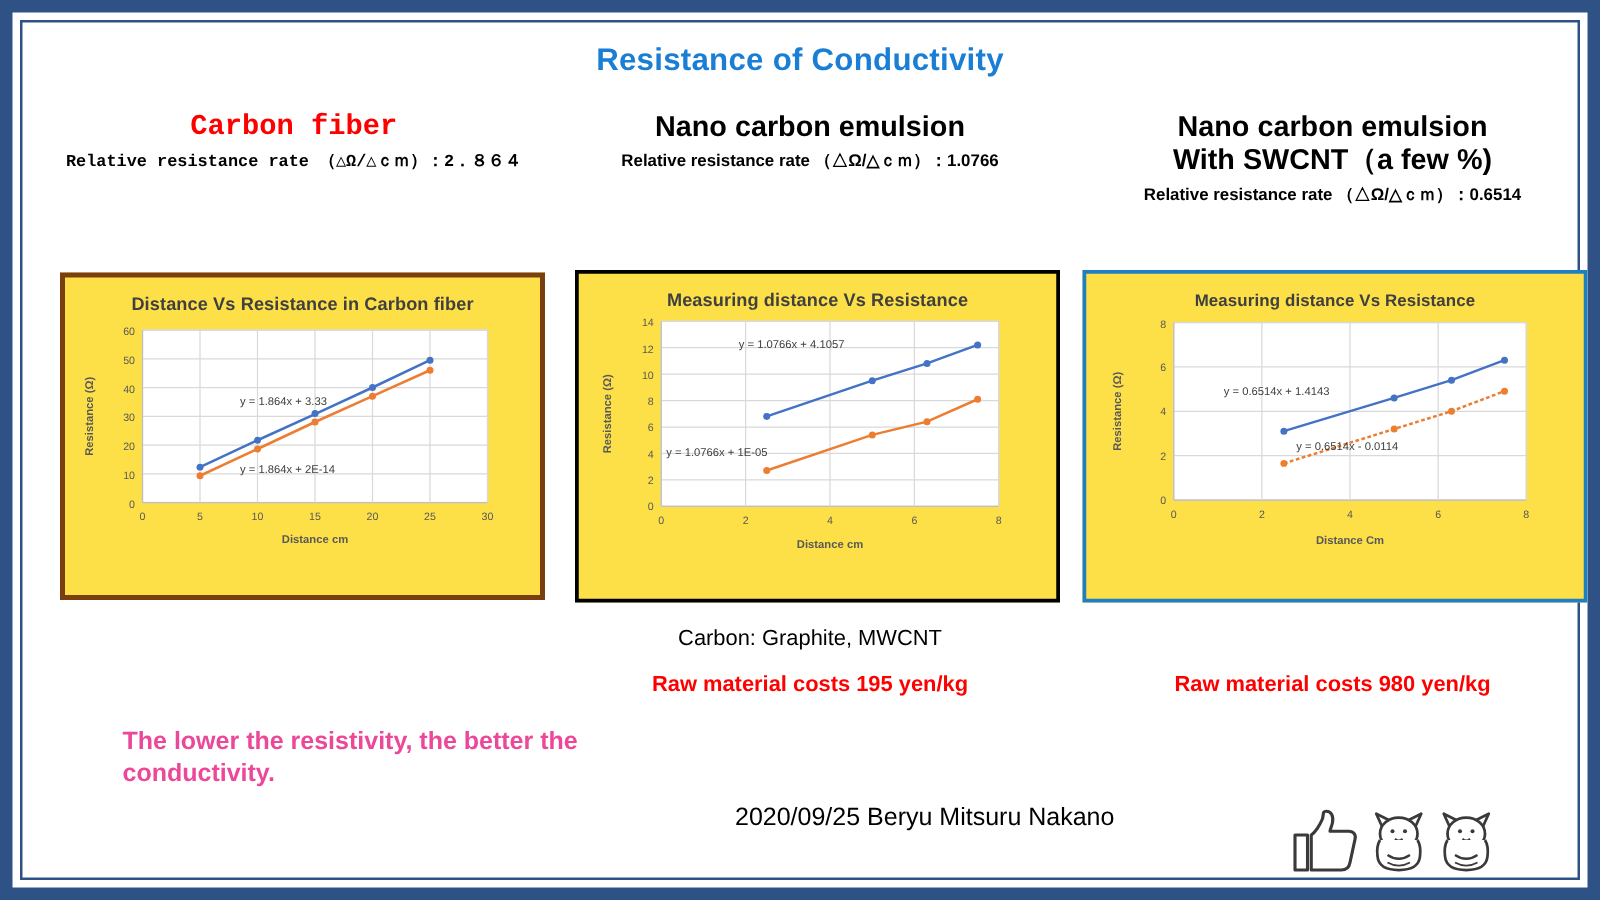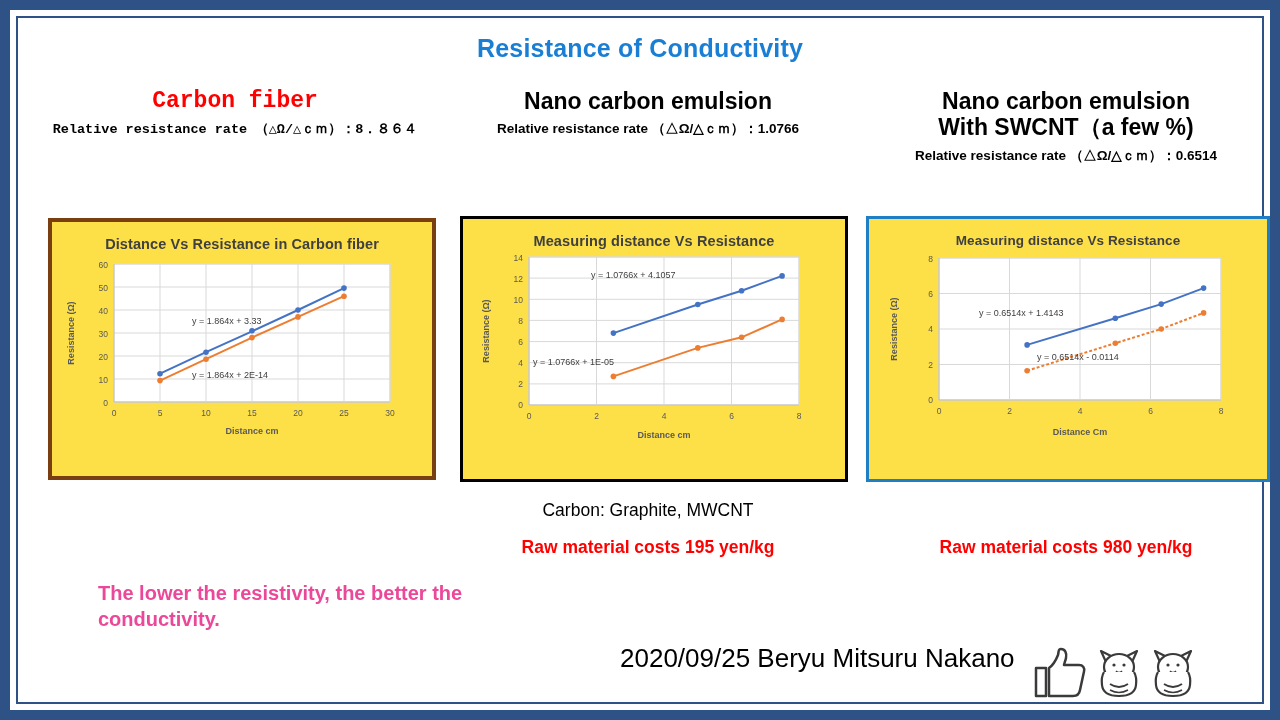--- a/index.html
+++ b/index.html
@@ -106,22 +106,22 @@
     left:80px; top:562px;
     width:400px;
     font-size:20px;
     font-weight:bold;
     color:#ec4899;
     line-height:1.32;
   }
 
   .signature {
     position:absolute;
-    left:602px; top:625px;
-    font-size:26px;
+    left:570px; top:625px;
+    font-size:20px;
     color:#000;
   }
 
   .icons {
     position:absolute;
     left:1014px; top:628px;
     display:flex;
     gap:8px;
     align-items:flex-end;
   }
@@ -130,21 +130,21 @@
 <body>
 
 <div id="slide">
   <div id="inner">
 
     <div class="title">Resistance of Conductivity</div>
 
     <div class="col" id="col1">
       <div class="hdr">
         <div class="hdr-title red">Carbon fiber</div>
-        <div class="rrr">Relative resistance rate （△Ω/△ｃｍ）：8．８６４</div>
+        <div class="rrr">Relative resistance rate （△Ω/△ｃｍ）：2．８６４</div>
       </div>
     </div>
 
     <div class="chartbox" id="chart1">
       <div class="chart-title">Distance Vs Resistance in Carbon fiber</div>
       <div class="plotwrap">
         <svg class="plot" width="380" height="192" viewBox="0 0 380 192">
 
           <rect x="62" y="12" width="276" height="138" fill="#ffffff" stroke="#d9d9d9" stroke-width="1"></rect>
 

